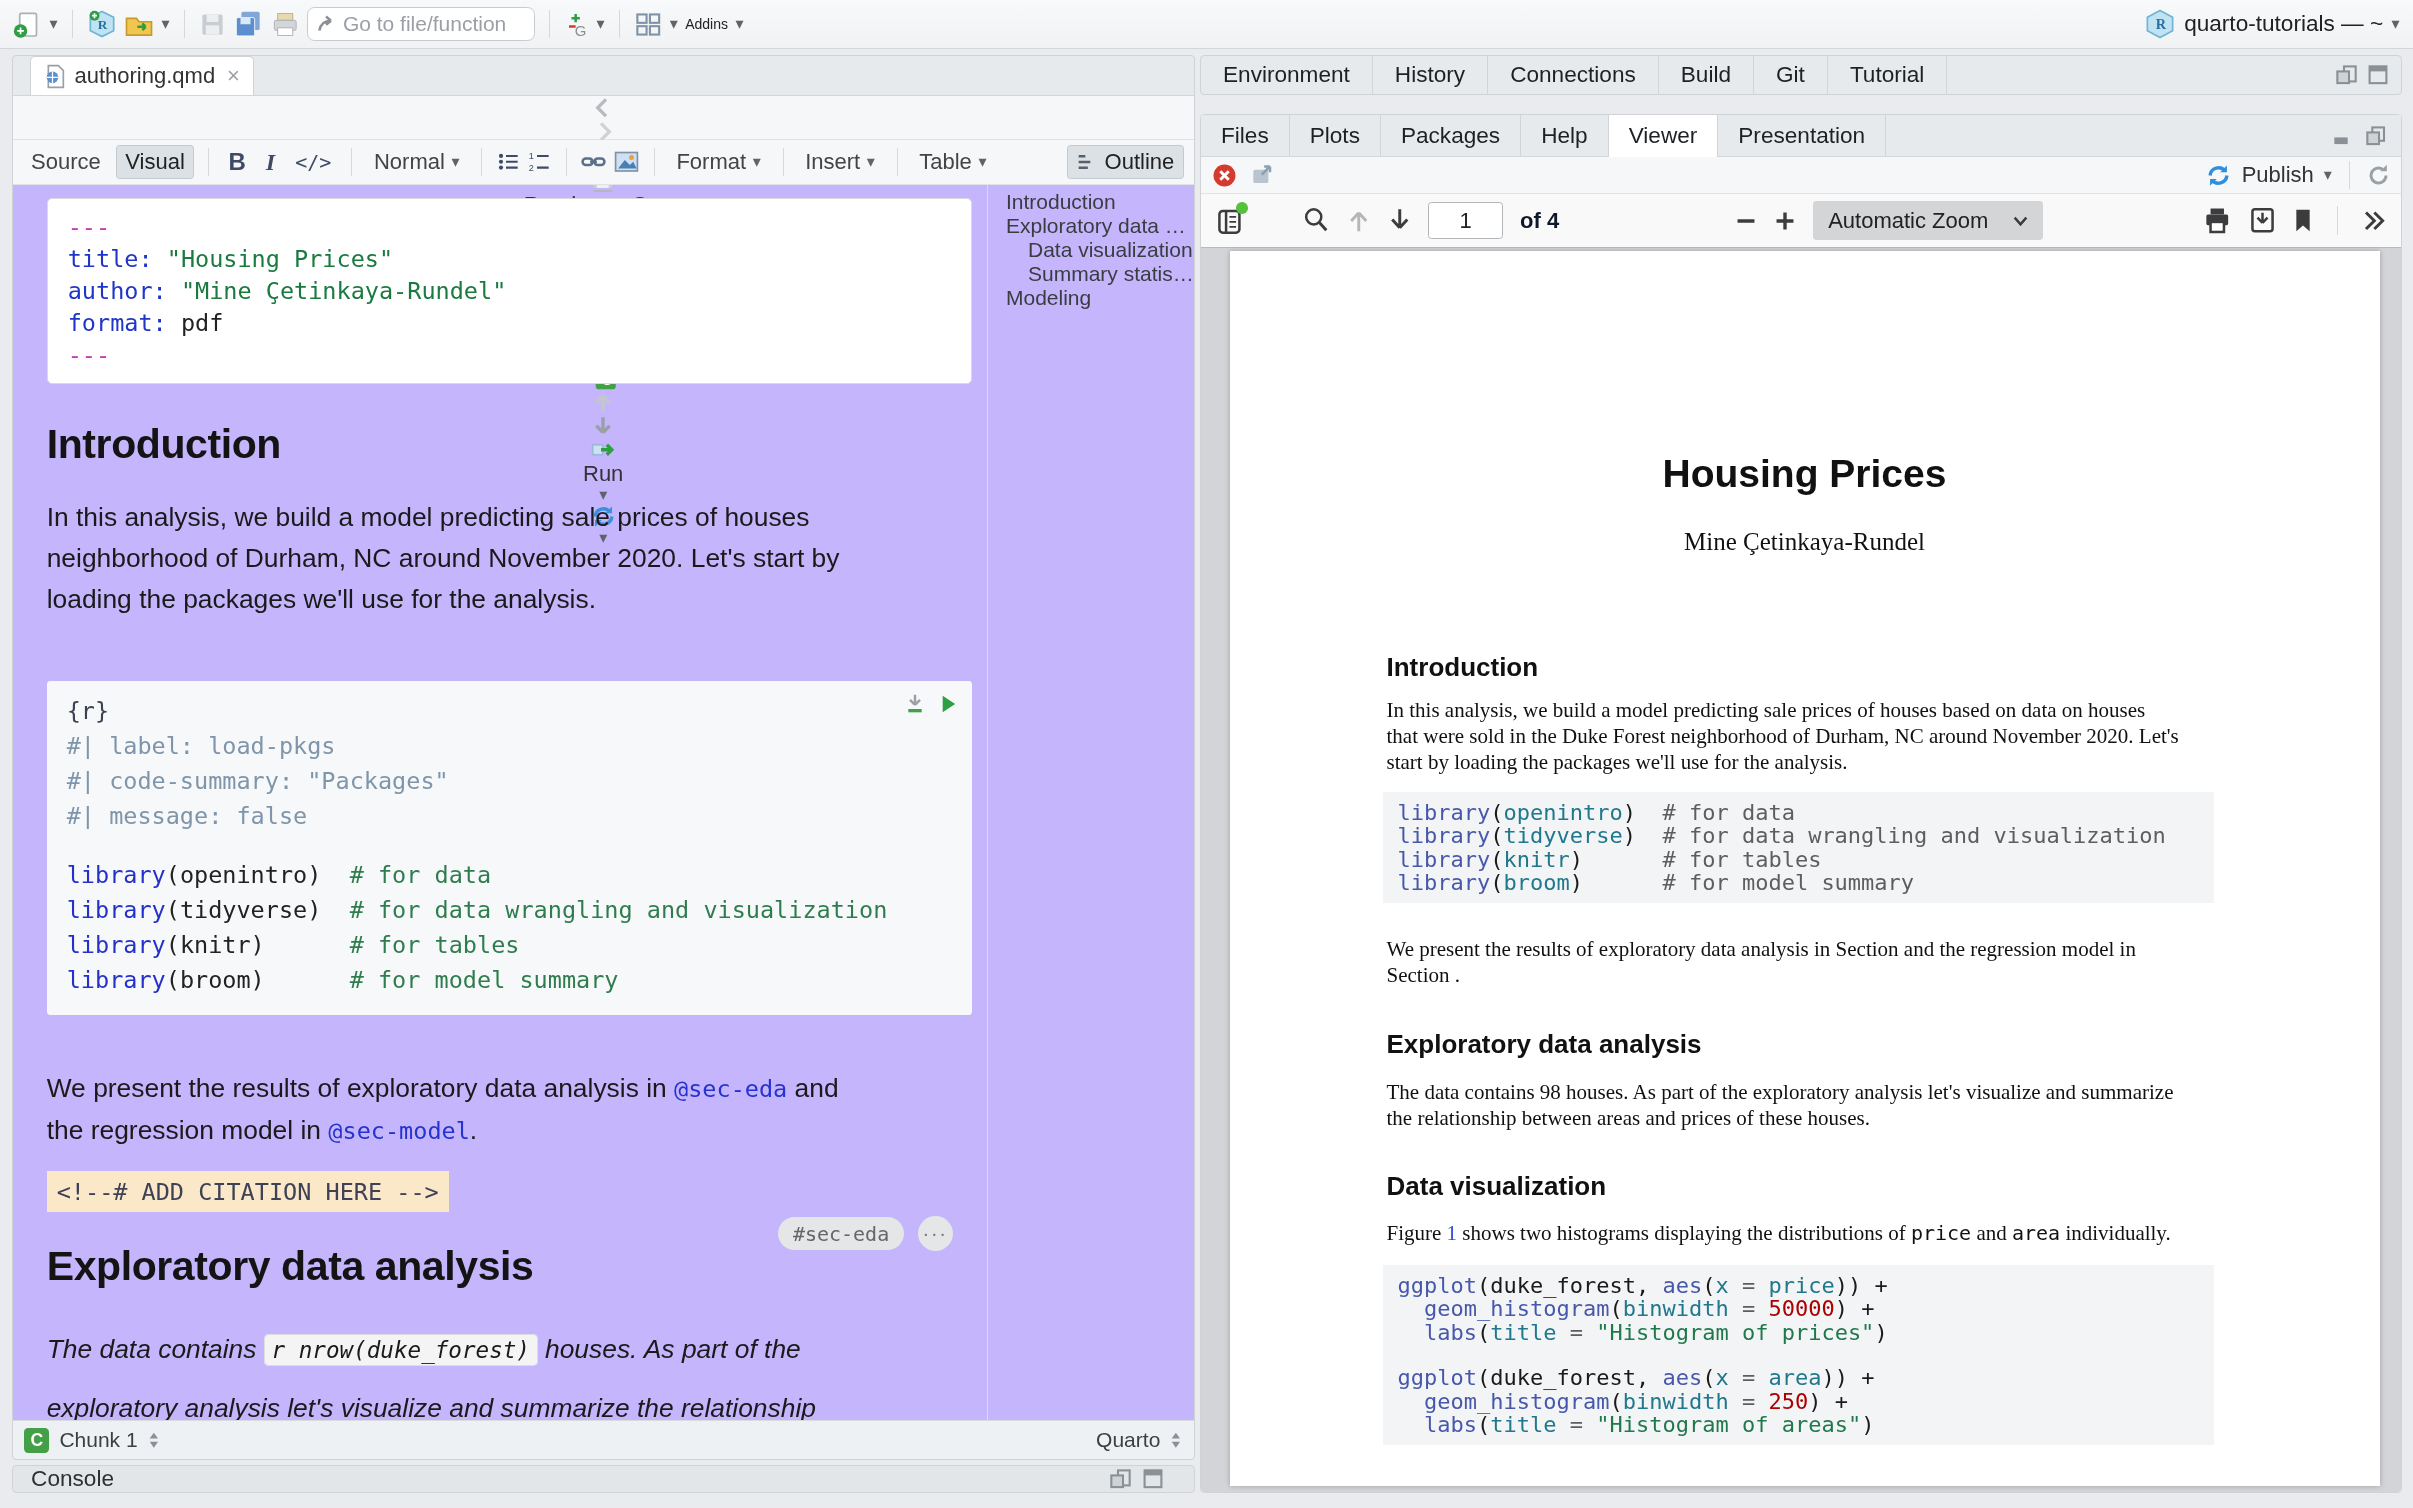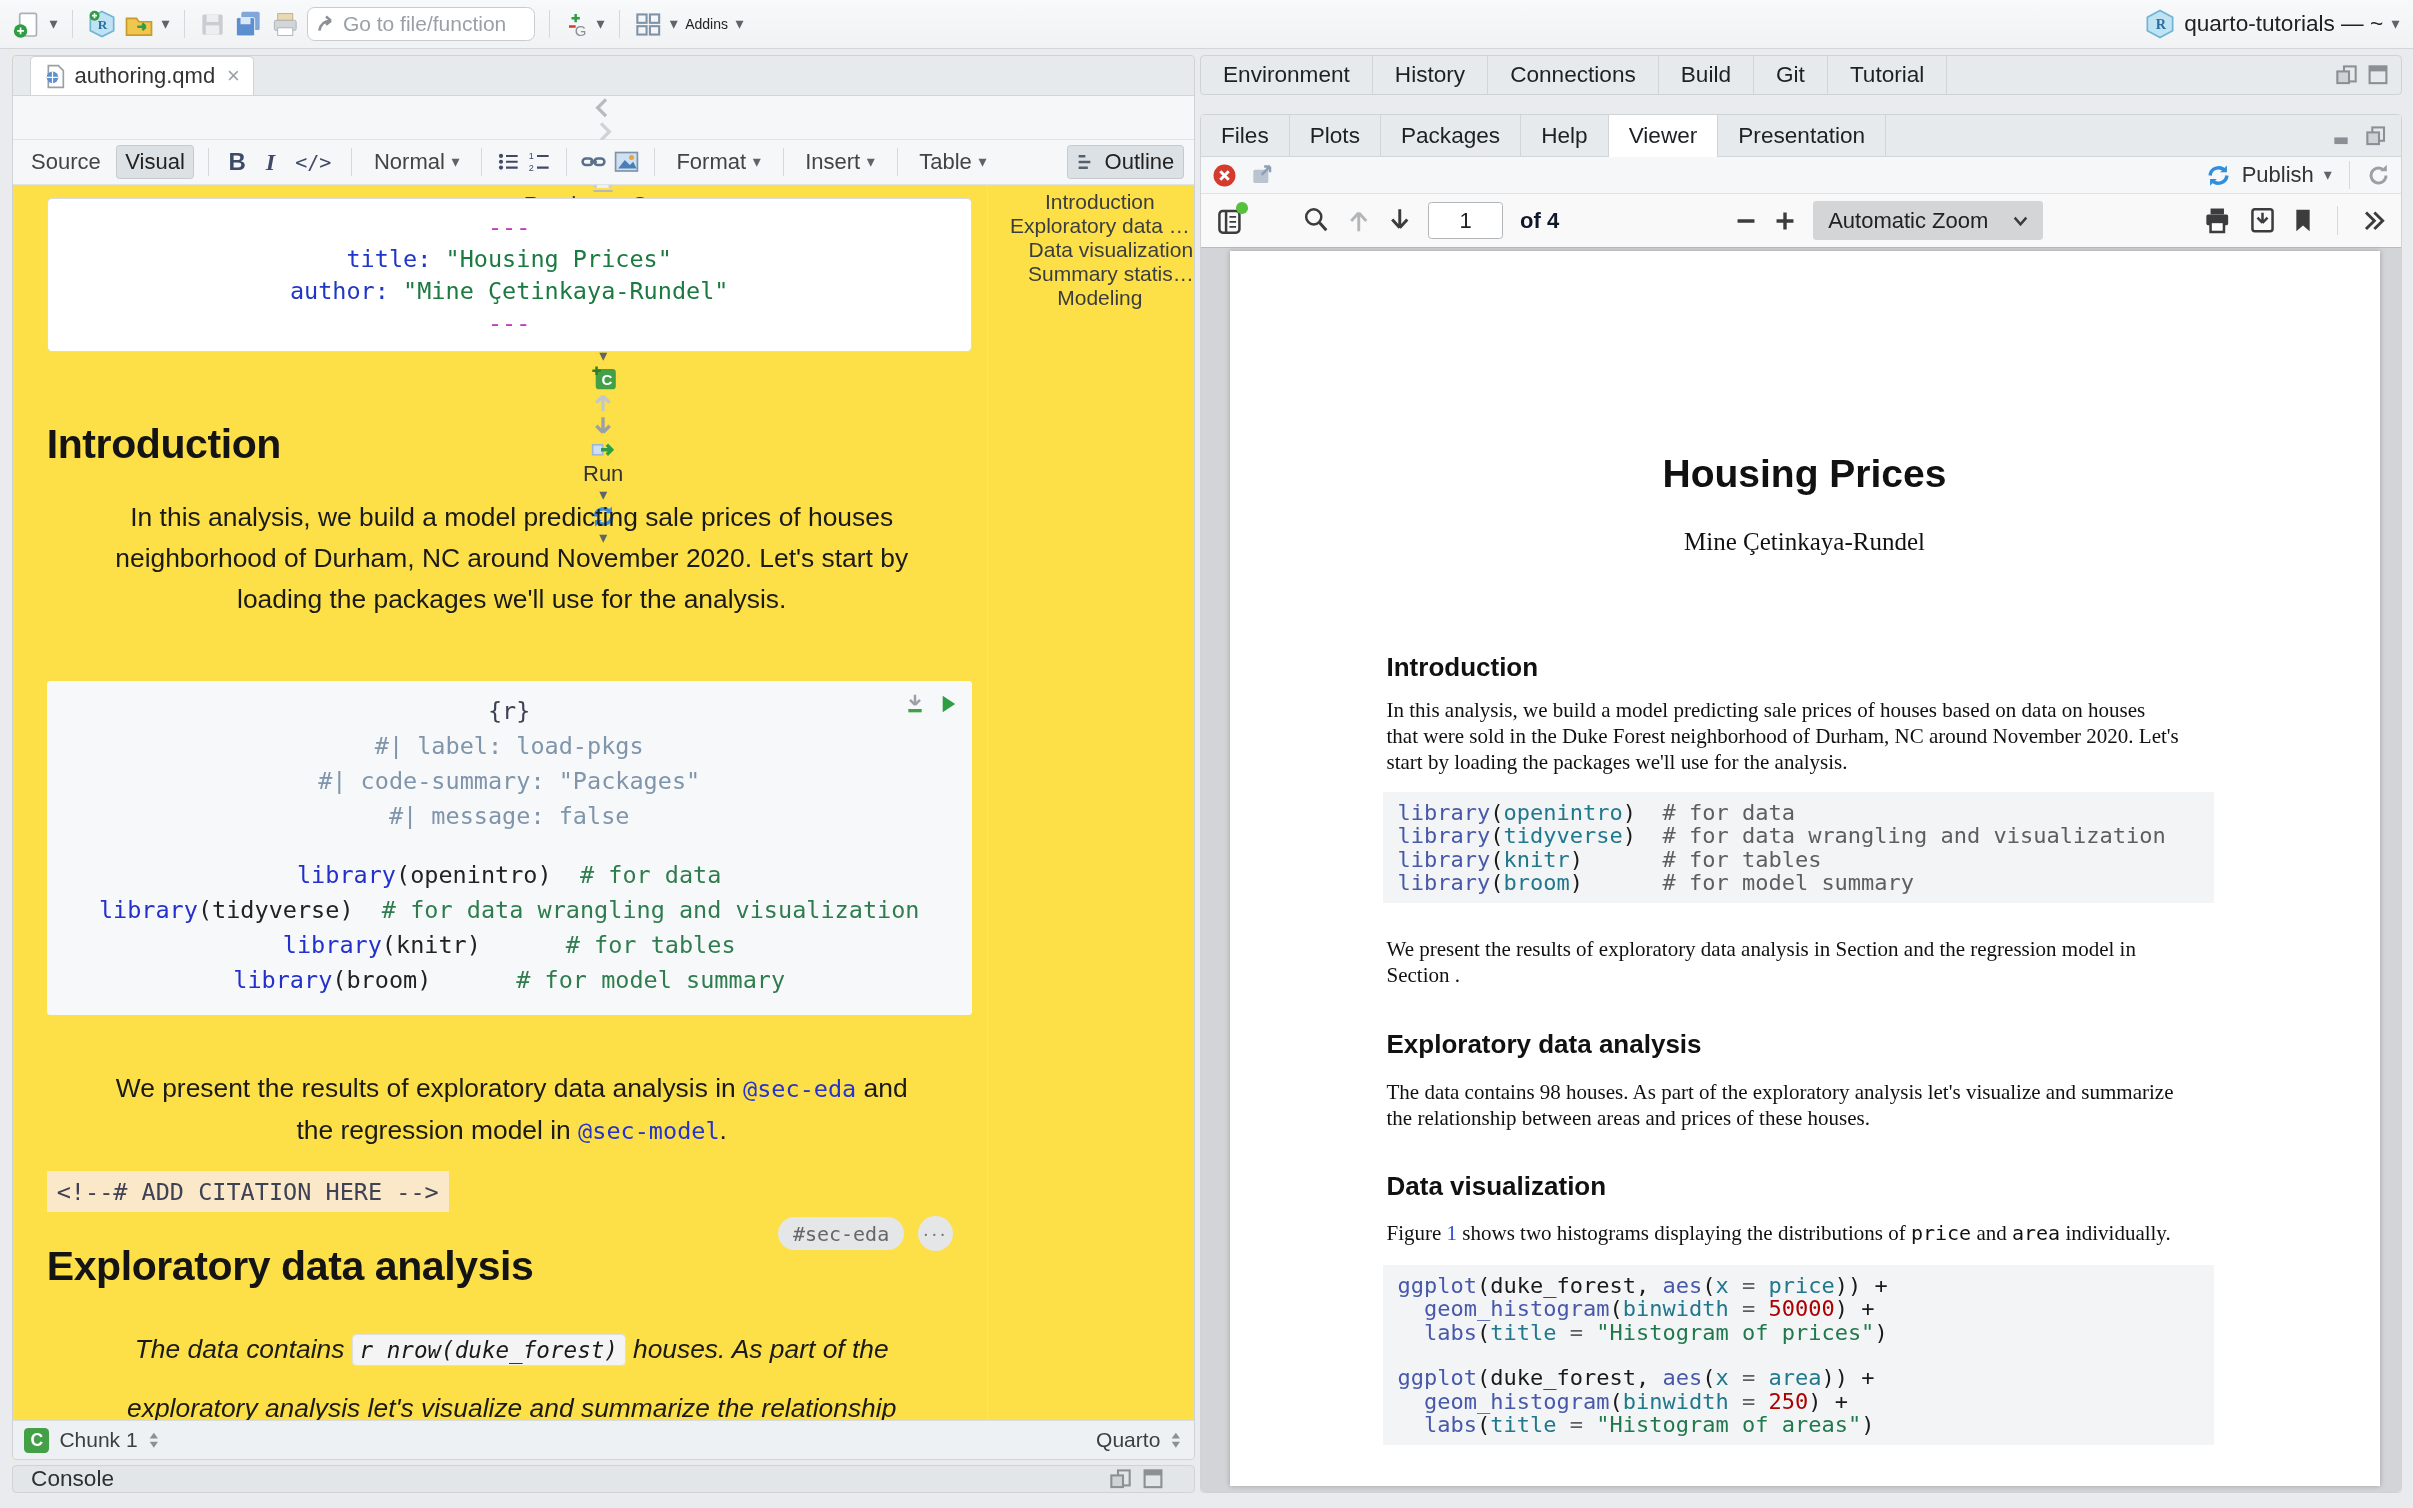--- a/index.html
+++ b/index.html
@@ -12,21 +12,21 @@
 
   
   .topbar { position:absolute; left:0; top:0; width:2413px; height:49px; background:linear-gradient(#f8f9fa,#f1f2f4); border-bottom:0.8px solid #d3d6d9; display:flex; align-items:center; padding:0 13.4px; gap:7.5px; }
   .goto-box { width:228px; height:34px; background:#fff; border:0.8px solid #c8ccd0; border-radius:7.5px; display:flex; align-items:center; padding:0 8.4px; gap:6.7px; }
   .goto-box input { border:none; outline:none; font-size:21px; color:#333; width:176px; font-family:"Liberation Sans",sans-serif; background:transparent; }
   .goto-box input::placeholder { color:#9aa0a6; }
   .topbar-label { font-size:14px; color:#222; }
   .proj-btn { margin-left:auto; display:flex; align-items:center; gap:8.4px; font-size:22.6px; color:#222; }
 
   
-  .left-pane { position:absolute; left:11.7px; top:55px; width:1183px; height:1405px; background:#fde047; border:0.8px solid #cfd3d6; border-radius:4.2px; display:flex; flex-direction:column; overflow:hidden;text-align:center; }
+  .left-pane { position:absolute; left:11.7px; top:55px; width:1183px; height:1405px; background:#c4b5fd; border:0.8px solid #cfd3d6; border-radius:4.2px; display:flex; flex-direction:column; overflow:hidden; }
   .tabstrip { height:40px; background:#e7eaec; border-bottom:0.8px solid #d3d6d9; display:flex; align-items:flex-end; padding-left:17px; }
   .etab { height:39px; background:#fff; border:0.8px solid #cfd3d6; border-bottom:none; border-radius:5px 5px 0 0; display:flex; align-items:center; gap:8.4px; padding:0 13.4px; font-size:22px; color:#333; }
   .etab .x { color:#9aa0a6; font-size:22px; margin-left:3.4px; }
   .tb { background:#f6f7f9; border-bottom:0.8px solid #e0e3e6; display:flex; align-items:center; padding:0 10px; }
   .tb1 { height:44px; gap:0;flex-direction:column; }
   .tb2 { height:45px; gap:6.7px; }
   .tb-lbl { font-size:22px; color:#333; }
   .btn-flat { display:flex; align-items:center; gap:6.7px; padding:3.4px 8.4px; border-radius:3.4px; font-size:22px; color:#444; }
   .btn-active { background:#dce1e5; border:0.8px solid #c5cace; color:#222; }
   .chk { width:20px; height:20px; border:0.8px solid #b4b8bc; border-radius:3.4px; background:#fff; }
@@ -358,20 +358,21 @@
       <span>Outline</span>
     </span>
   </div>
 
   <div class="content-row">
     <div class="editor">
       <div class="yaml-box">
         <div class="code-line"><span class="tk-dash">---</span></div>
         <div class="code-line"><span class="tk-key">title: </span><span class="tk-str">"Housing Prices"</span></div>
         <div class="code-line"><span class="tk-key">author: </span><span class="tk-str">"Mine Çetinkaya-Rundel"</span></div>
+        <div class="code-line"><span class="tk-key">format: </span><span>pdf</span></div>
         <div class="code-line"><span class="tk-dash">---</span></div>
       </div>
 
       <div class="h1-ed" style="top:236px;">Introduction</div>
       <div class="para-ed" style="top:312px;">
         <div>In this analysis, we build a model predicting sale prices of houses</div>
         <div>neighborhood of Durham, NC around November 2020. Let's start by</div>
         <div>loading the packages we'll use for the analysis.</div>
       </div>
 

